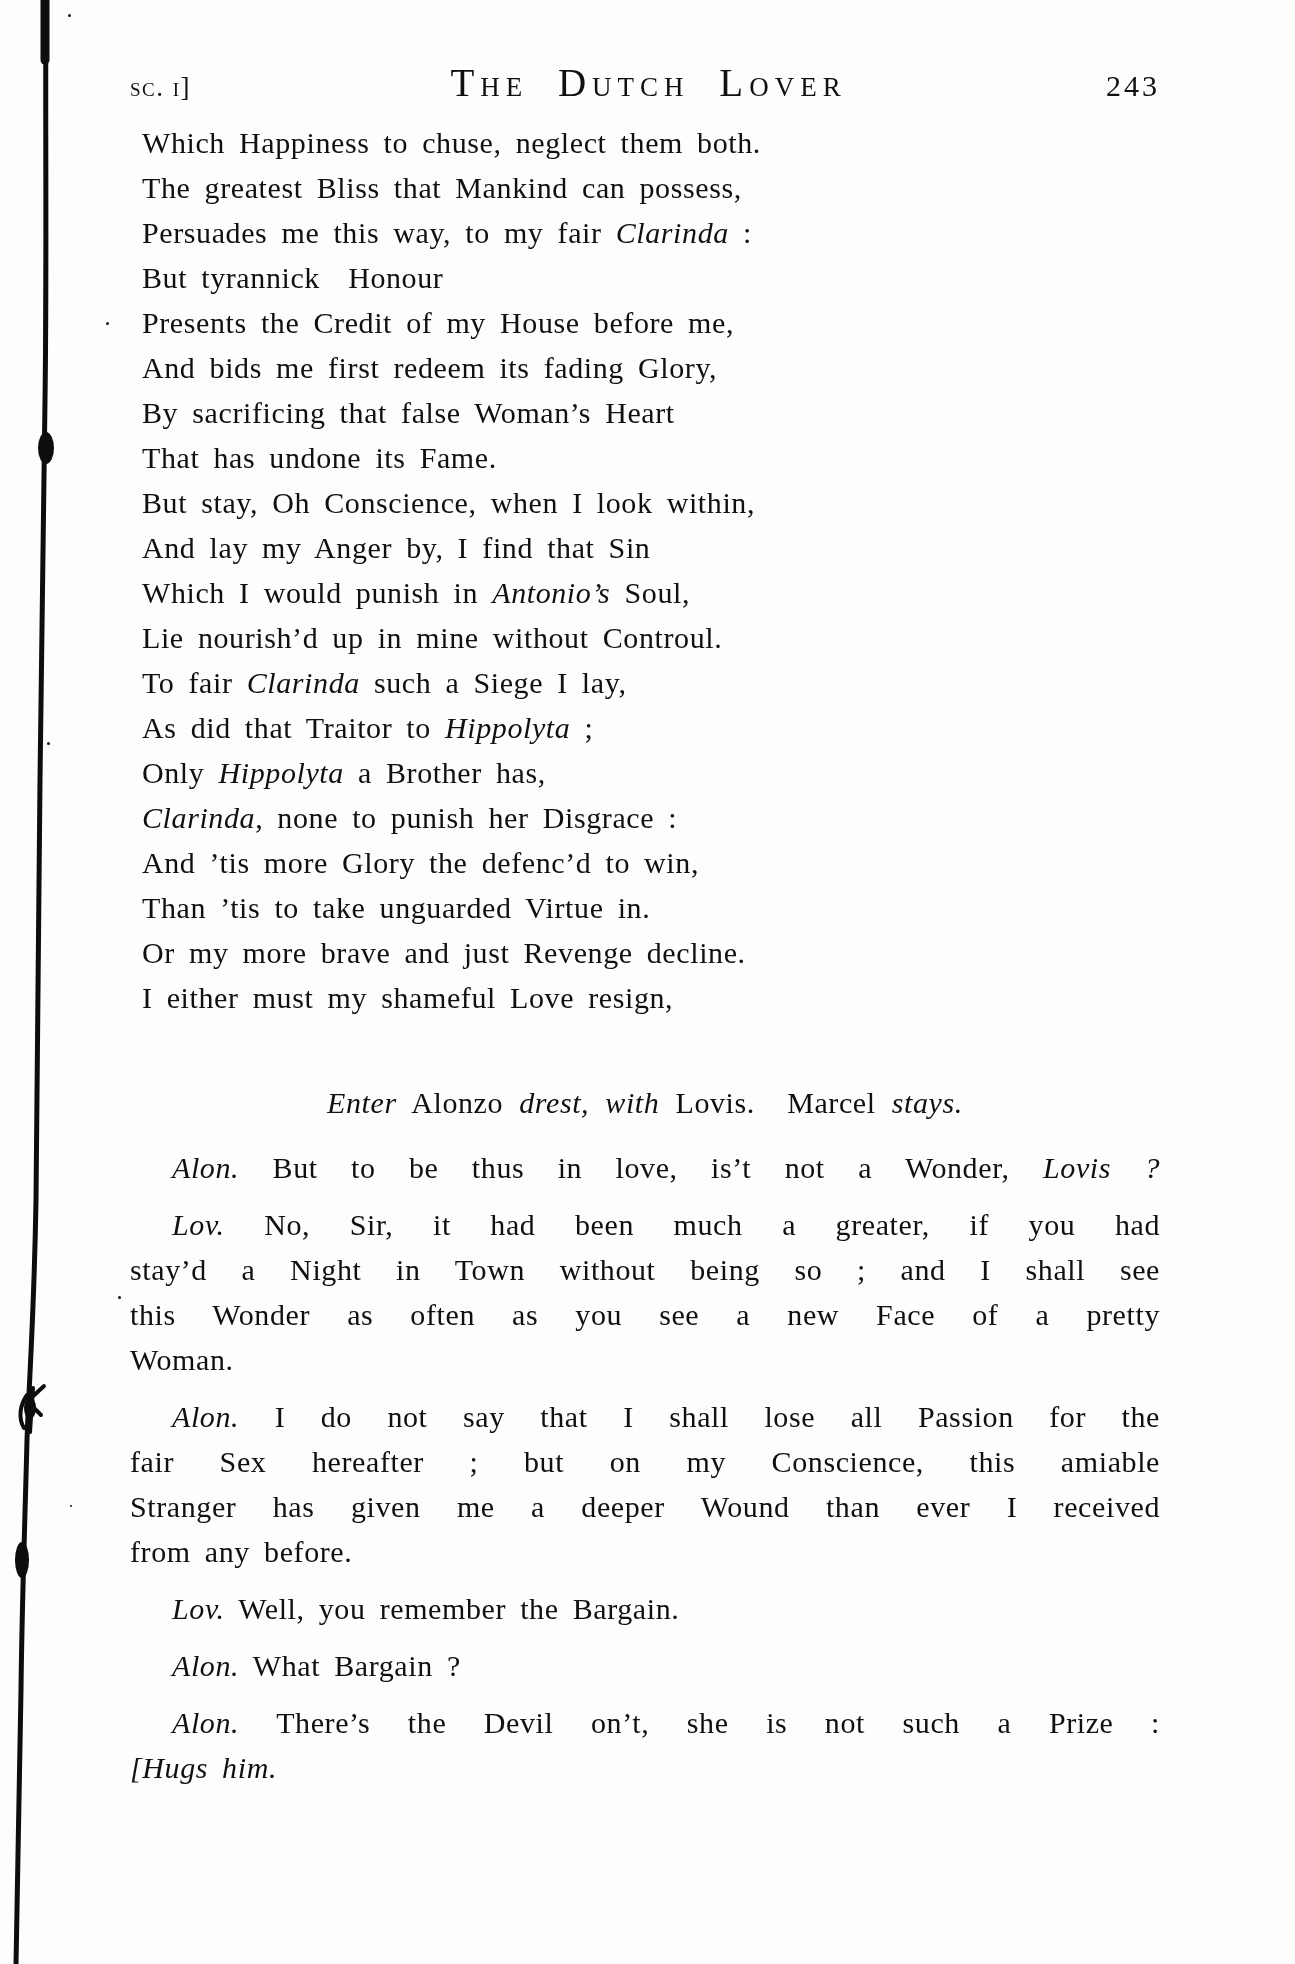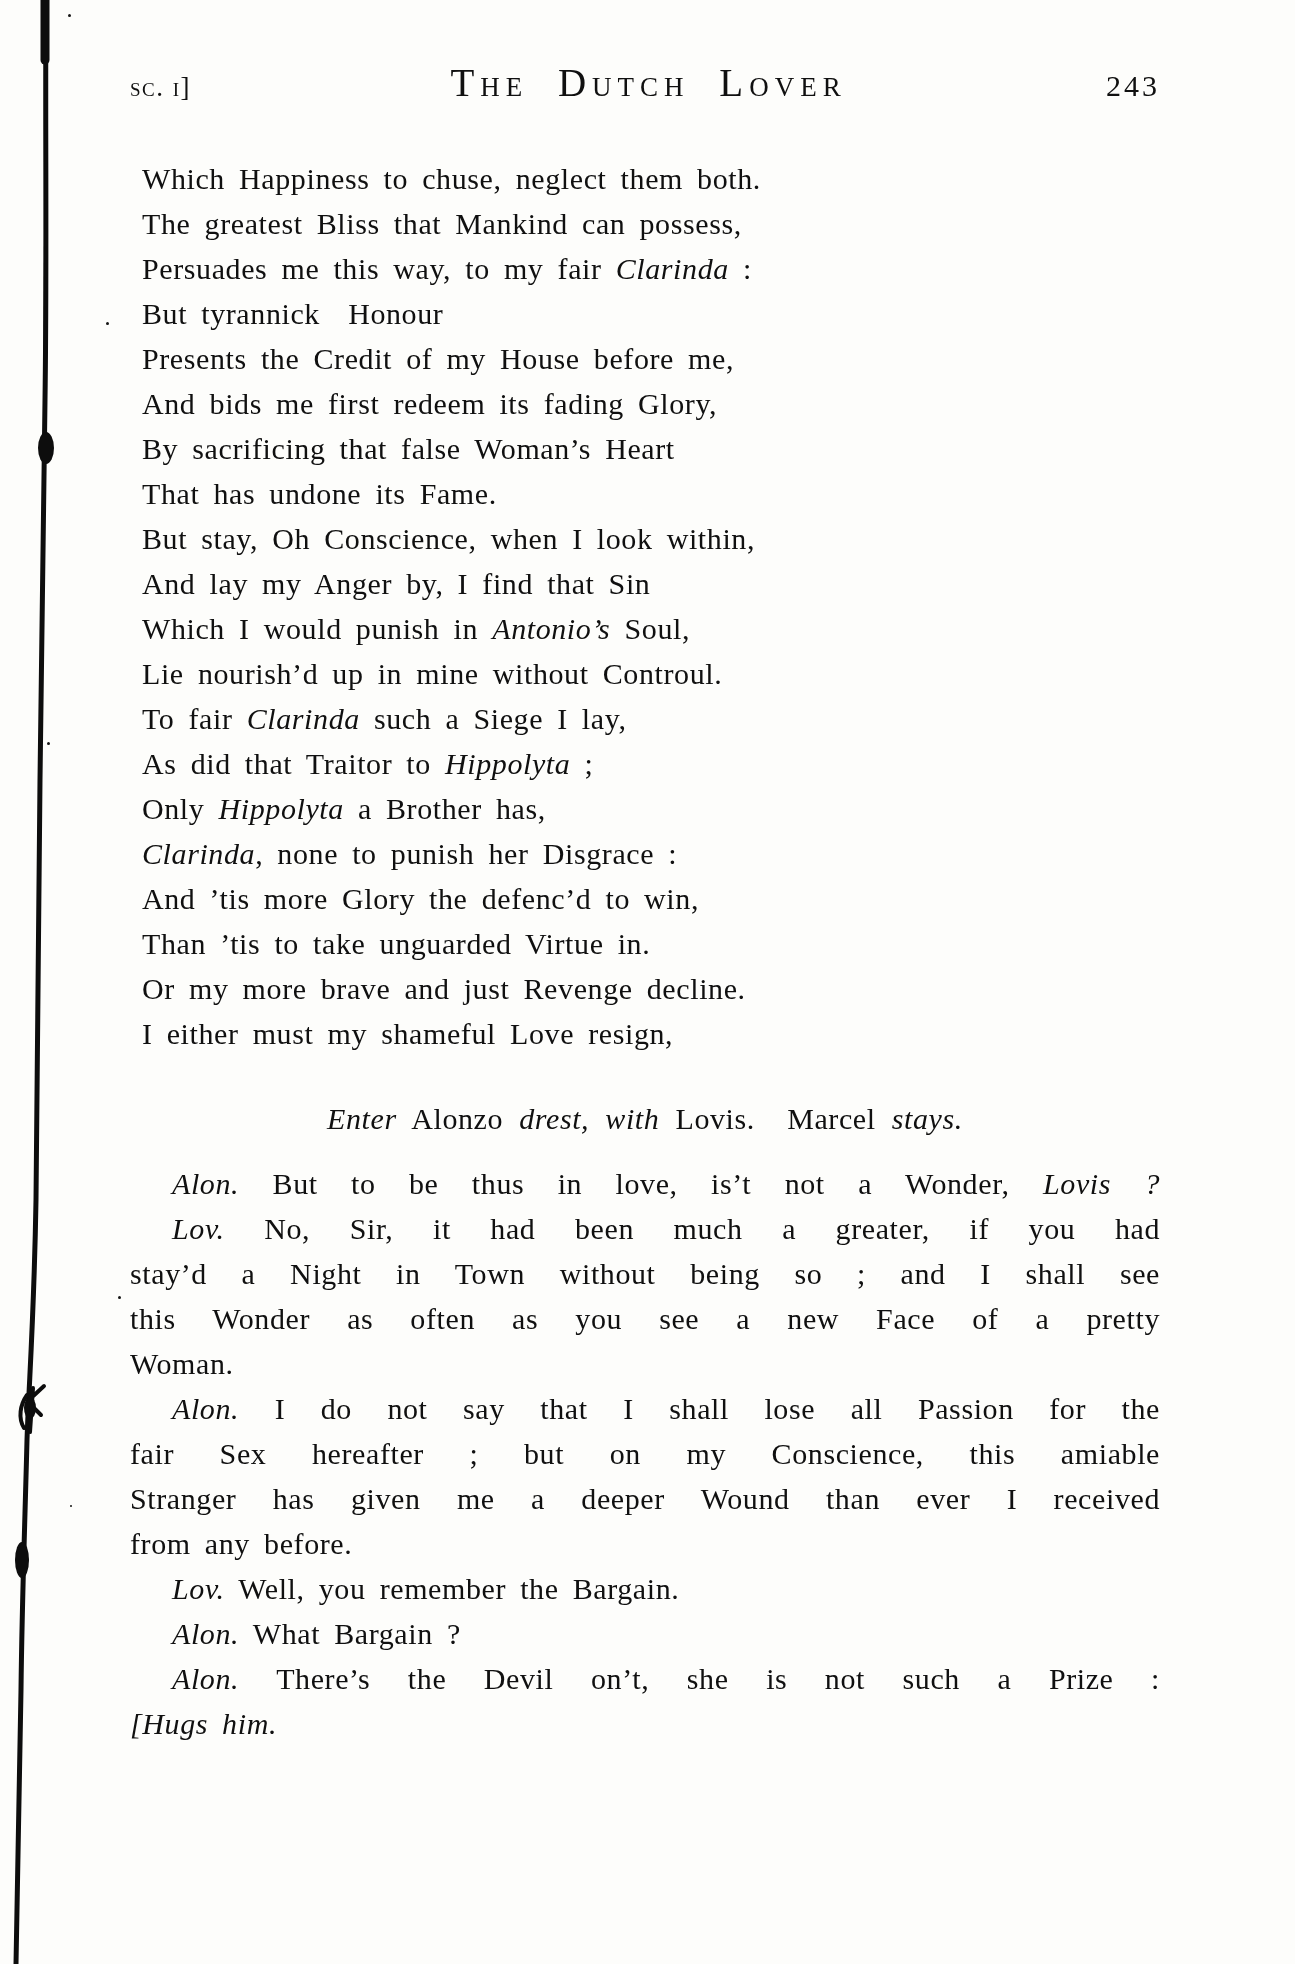--- a/index.html
+++ b/index.html
@@ -12,35 +12,35 @@
     color:#101010;
   }
   .content{
     position:absolute;
     left:130px;top:60px;width:1030px;
   }
   .it{font-style:italic;}
   
   .header{
     display:flex;justify-content:space-between;align-items:baseline;
-    height:36px;margin-bottom:60px;
+    height:36px;margin-bottom:24px;
   }
   .sc{font-variant:small-caps;font-size:27px;letter-spacing:1.5px;}
   .title{font-variant:small-caps;font-size:39px;letter-spacing:6px;word-spacing:14px;}
   .pagenum{font-size:30px;letter-spacing:3px;}
   
   .line{
     height:45px;line-height:45px;
     font-size:30px;letter-spacing:0.6px;
   }
   .verse .line{word-spacing:6px;margin-left:12px;}
-  .stage{margin-top:40px;}
+  .stage{margin-top:60px;}
   .stage .line{text-align:center;word-spacing:8px;}
   .prose{margin-top:20px;}
-  .indent{padding-left:42px;}
+  .indent{padding-left:42px;margin-top:12px;}
   .just{text-align:justify;text-align-last:justify;}
   .plain{word-spacing:6px;}
   .flex{display:flex;justify-content:space-between;}
   
   .edge{position:absolute;left:0;top:0;}
   .speck{position:absolute;background:#151515;border-radius:50%;}
 </style>
 </head>
 <body>
 

